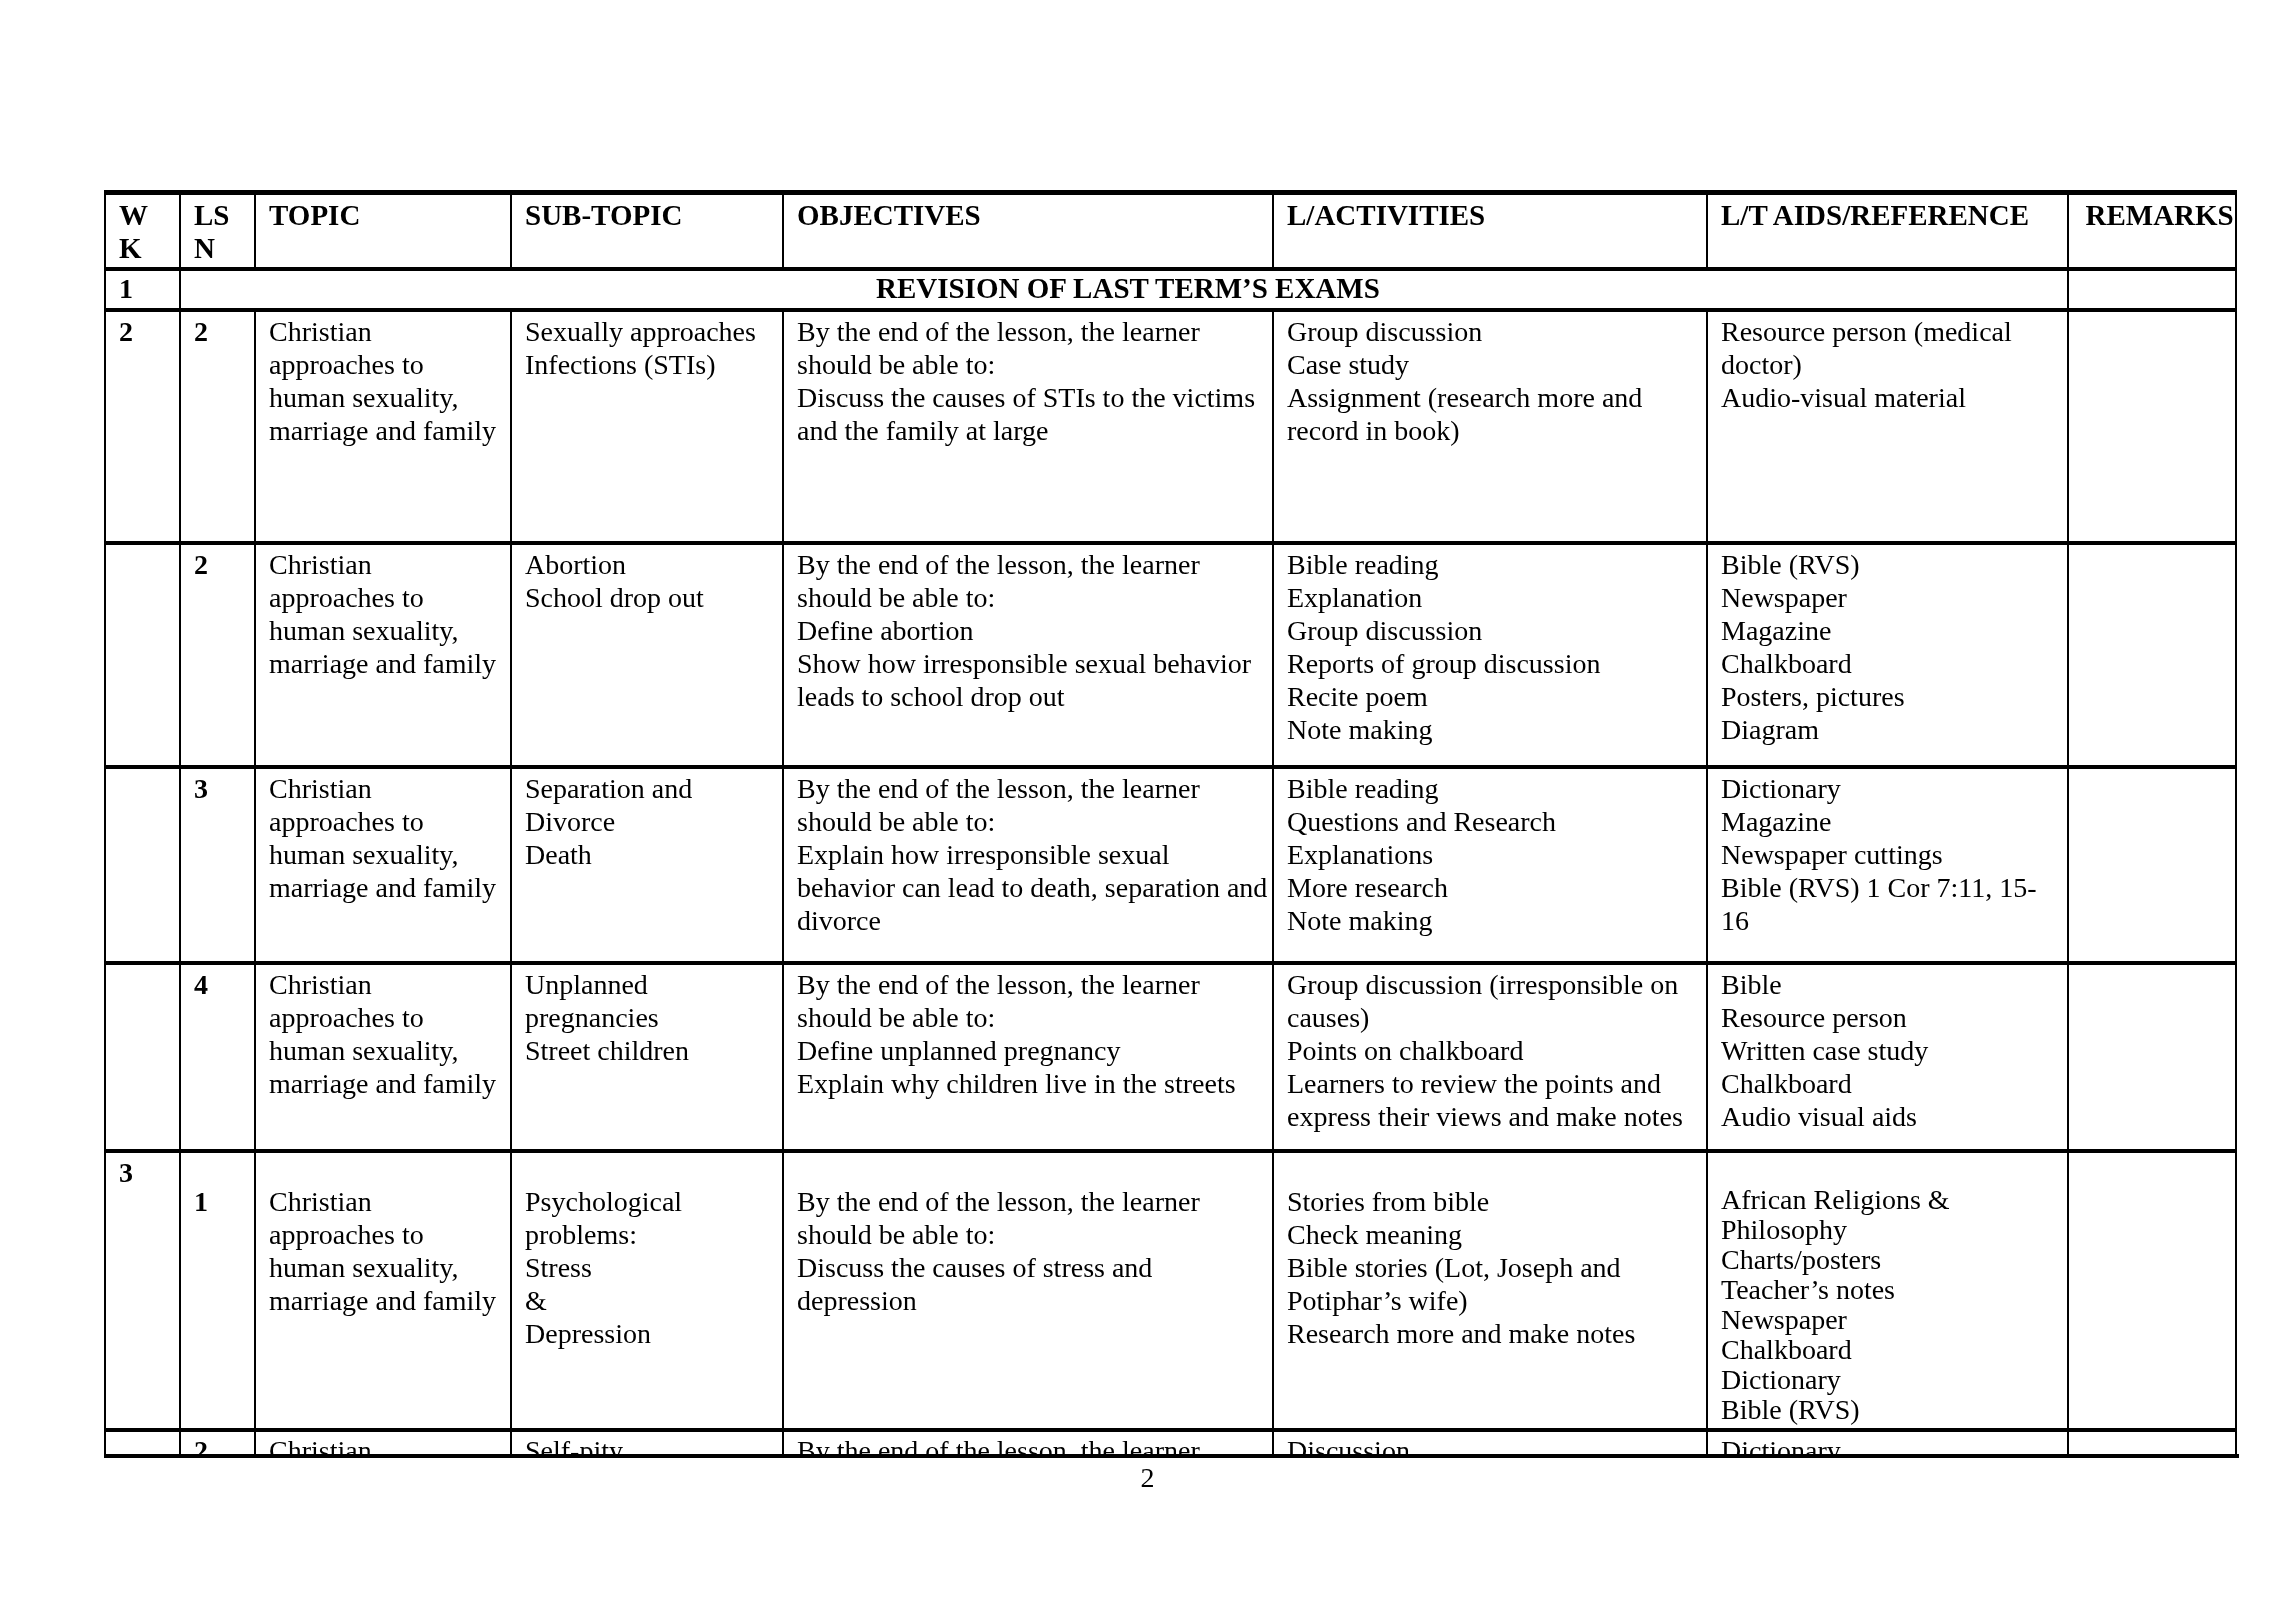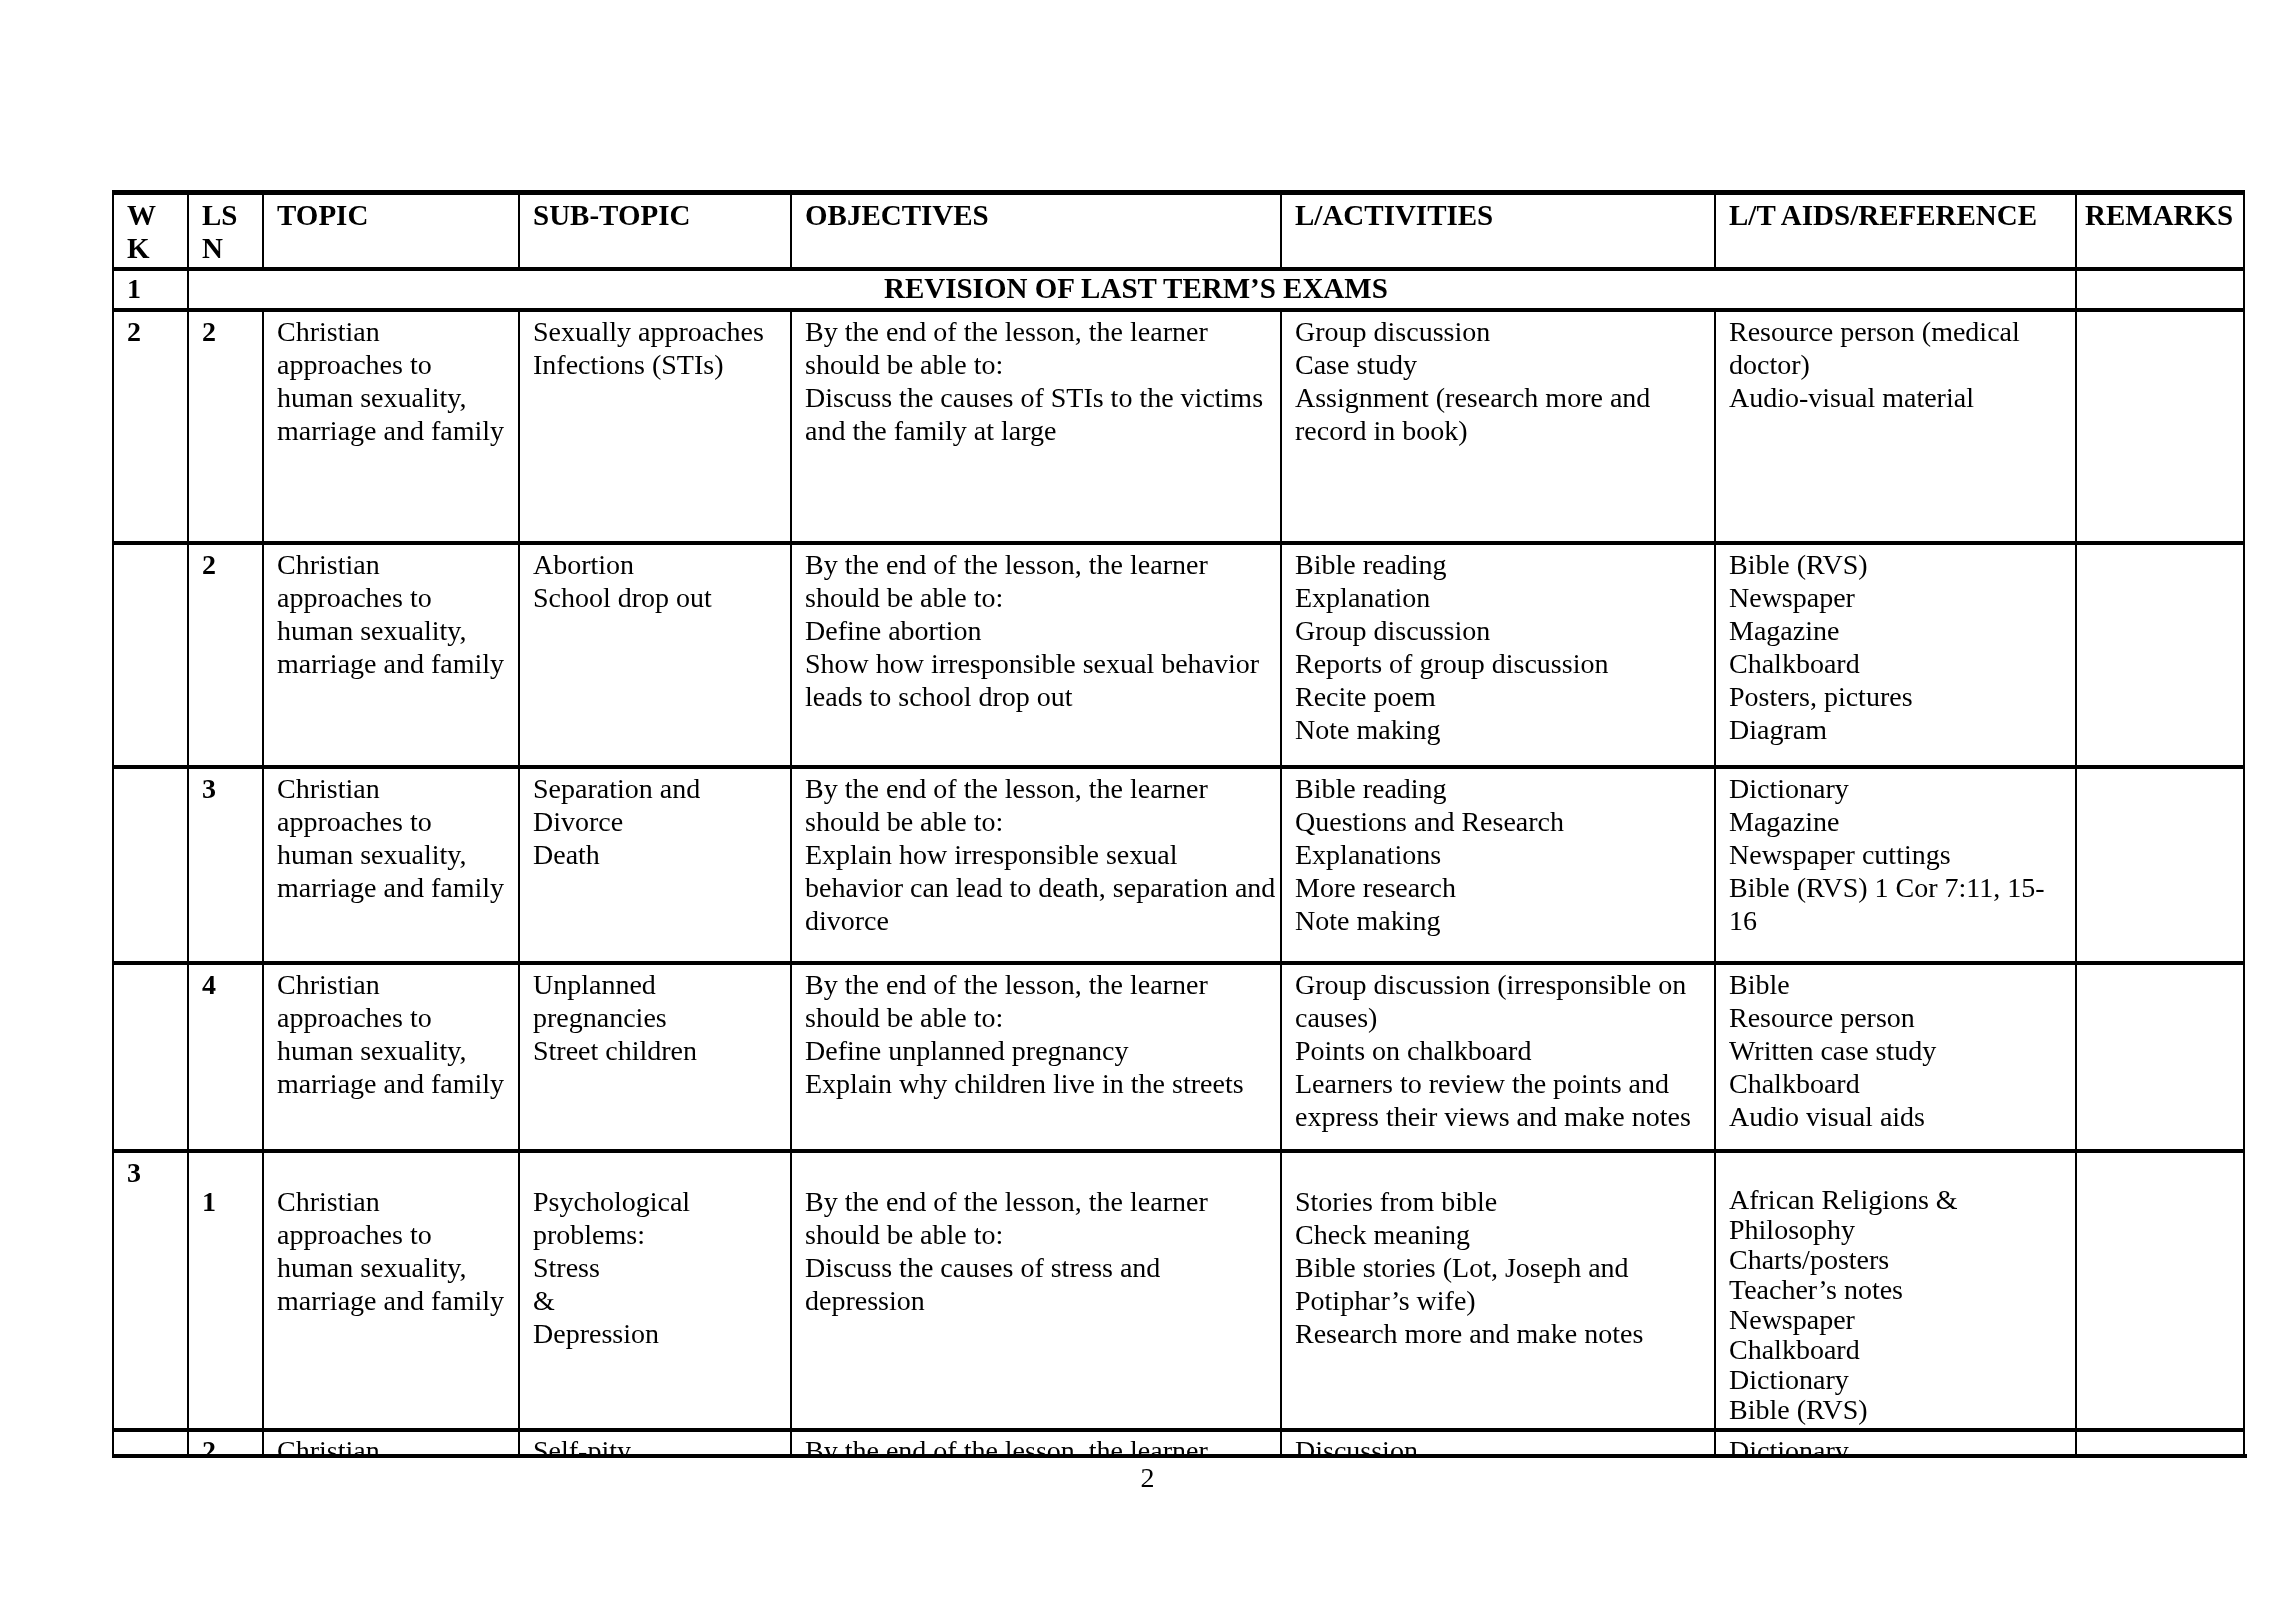--- a/index.html
+++ b/index.html
@@ -6,21 +6,21 @@
   .page{
     position:relative;
     width:2295px;height:1623px;
     background:#ffffff;
     font-family:"Liberation Serif","DejaVu Serif",serif;
     color:#000;
     overflow:hidden;
   }
   .tablewrap{
     position:absolute;
-    left:112px;top:190px;
+    left:104px;top:190px;
     width:2135px;
     height:1264px;
     overflow:hidden;
     border-bottom:4.6px solid #000; 
   }
   table.sow{
     border-collapse:collapse;
     table-layout:fixed;
     width:2130px;
   }
@@ -38,21 +38,21 @@
     overflow:hidden;
     text-align:left;
   }
   tr.hdr th{
     font-weight:bold;
     font-size:29px;
     border-top-width:5.2px;
     padding-top:3.9px;
   }
   th.h-wk,th.h-lsn{word-spacing:131px;} 
-  th.h-rem{padding-left:8px;padding-right:1.3px;}
+  th.h-rem{padding-left:8px;padding-right:1.3px;text-align:right;}
   .cellline{white-space:pre;}
   .num{font-weight:bold;}
   tr.rev td{height:36px;padding-top:0.7px;padding-bottom:0;}
   td.revtitle{
     text-align:center;
     font-weight:bold;
     font-size:29px;
     margin-top:40px;
   }
   

